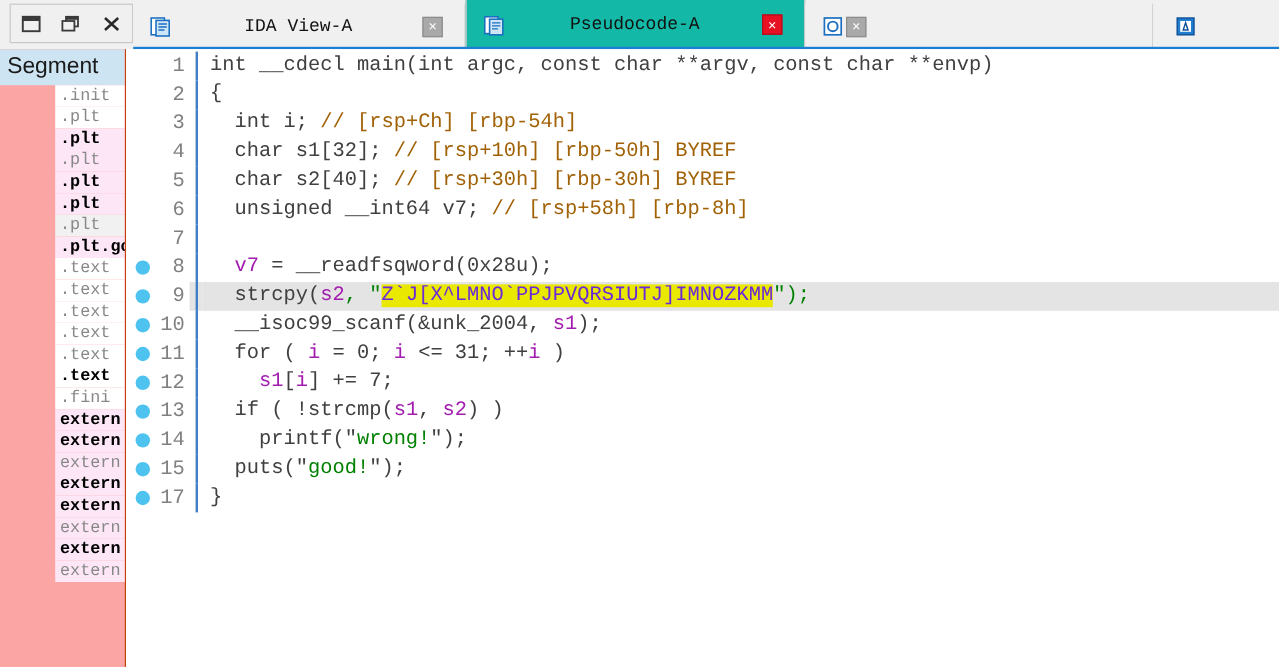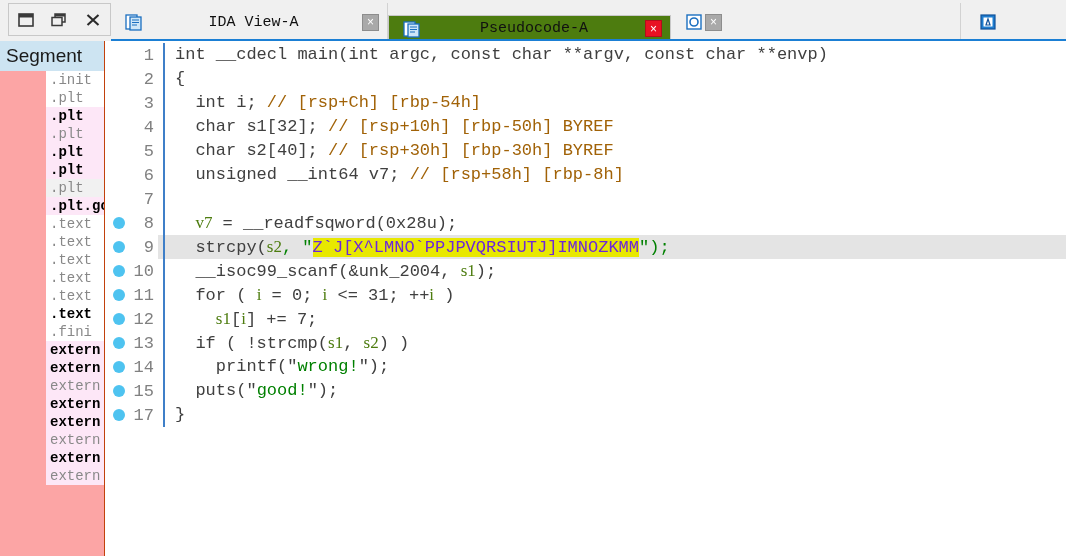--- a/index.html
+++ b/index.html
@@ -66,30 +66,30 @@
     box-sizing: border-box;
   }
   .tab {
     position: relative;
     height: 38px;
     display: flex;
     align-items: center;
     box-sizing: border-box;
     background: #f0f0f0;
     border-right: 1px solid #d2d2d2;
-    padding: 0 8px 0 12px;
+    padding: 0 18px 0 12px;
     font-family: "Liberation Mono", monospace;
     font-size: 15px;
     color: #111111;
     cursor: pointer;
     white-space: nowrap;
   }
   .tab.active {
-    background: #4d7c0f;
-    height: 26px;
+    background: #14b8a6;
+    height: 42px;
     border-top: 1px solid #c8c8c8;
     border-left: 1px solid #c8c8c8;
     border-right: 1px solid #c8c8c8;
   }
   .tab .tabicon {
     width: 22px;
     height: 22px;
     flex: 0 0 22px;
     display: flex;
     align-items: center;
@@ -240,21 +240,21 @@
   .ctext {
     flex: 1 1 auto;
     padding-left: 6px;
     height: 24px;
     line-height: 24px;
     color: #000080;
   }
 
   
   .k   { color: #404040; font-weight: normal; }  
-  .var { color: #4d7c0f; font-family: Liberation Serif, serif; }                        
+  .var { color: #a21caf; }                        
   .cmt { color: #a16207; }                        
   .str { color: #008000; }
   .hlstr { background: #e8e800; color: #6d28d9; }
 </style>
 </head>
 <body>
 
 <div id="app">
 
   <div class="topbar">

